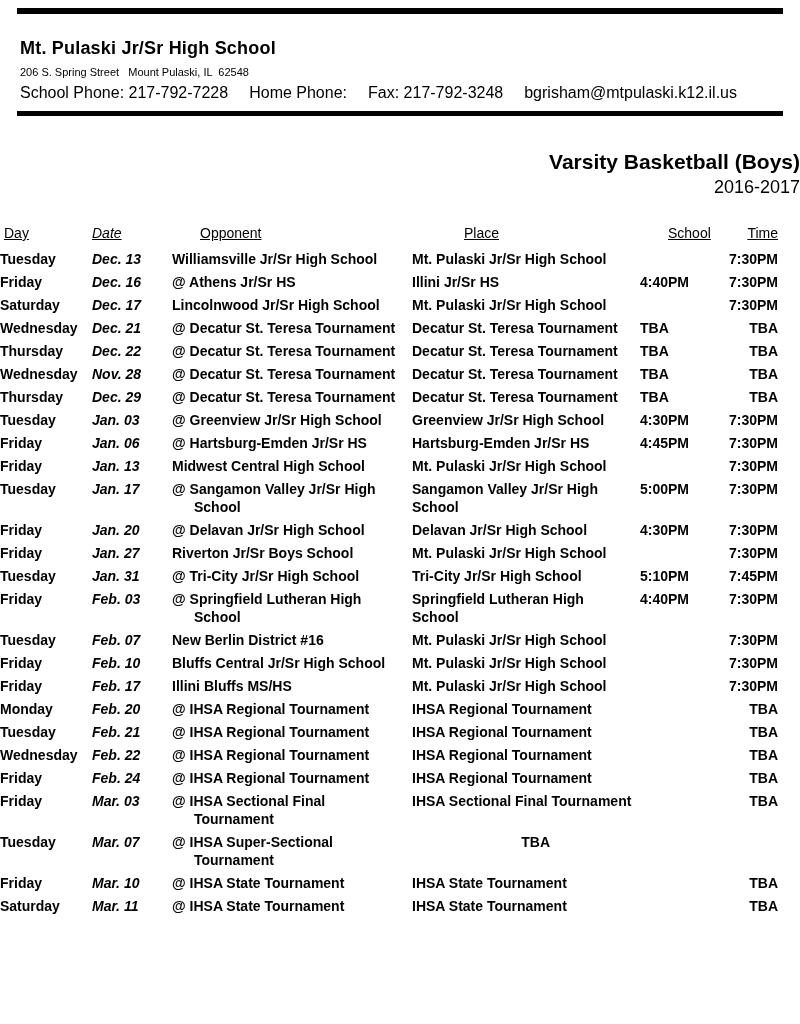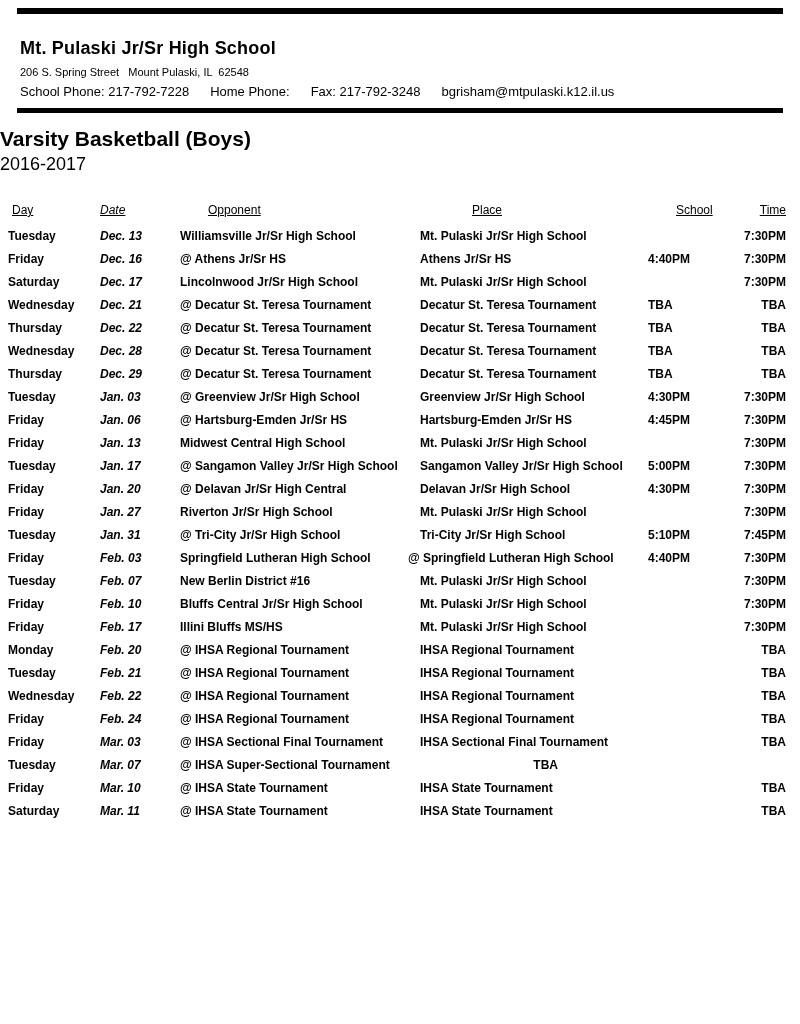--- a/index.html
+++ b/index.html
@@ -30,34 +30,33 @@
     letter-spacing: 0.2px;
   }
   .school-address {
     margin-top: 7px;
     font-size: 11px;
     white-space: pre-wrap;
   }
   .school-contact {
     margin-top: 6px;
     margin-bottom: 9px;
-    font-size: 13px;
+    font-size: 16px;
     display: flex;
     gap: 21px;
     white-space: pre-wrap;
   }
 
-  .title-block { text-align: left; margin-top: 14px; }
+  .title-block { text-align: right; margin-top: 34px; }
   .doc-title { font-size: 21px; font-weight: bold; }
   .season { font-size: 18px; margin-top: 3px; }
 
   .table {
     margin-top: 26px;
-    margin-left: 8px;
-    font-size: 12px;
+    font-size: 14px;
   }
   .thead { display: flex; margin-bottom: 8px; }
   .th {
     text-decoration: underline;
     flex: 0 0 auto;
     line-height: 18px;
   }
   .tr {
     display: flex;
     font-weight: bold;
@@ -125,21 +124,21 @@
           <div class="td col-date">Dec. 13</div>
           <div class="td col-opponent">Williamsville Jr/Sr High School</div>
           <div class="td col-place">Mt. Pulaski Jr/Sr High School</div>
           <div class="td col-depart"></div>
           <div class="td col-time">7:30PM</div>
         </div>
         <div class="tr">
           <div class="td col-day">Friday</div>
           <div class="td col-date">Dec. 16</div>
           <div class="td col-opponent">@ Athens Jr/Sr HS</div>
-          <div class="td col-place">Athens Jr/Sr HS</div>
+          <div class="td col-place">Illini Jr/Sr HS</div>
           <div class="td col-depart">4:40PM</div>
           <div class="td col-time">7:30PM</div>
         </div>
         <div class="tr">
           <div class="td col-day">Saturday</div>
           <div class="td col-date">Dec. 17</div>
           <div class="td col-opponent">Lincolnwood Jr/Sr High School</div>
           <div class="td col-place">Mt. Pulaski Jr/Sr High School</div>
           <div class="td col-depart"></div>
           <div class="td col-time">7:30PM</div>
@@ -155,21 +154,21 @@
         <div class="tr">
           <div class="td col-day">Thursday</div>
           <div class="td col-date">Dec. 22</div>
           <div class="td col-opponent">@ Decatur St. Teresa Tournament</div>
           <div class="td col-place">Decatur St. Teresa Tournament</div>
           <div class="td col-depart">TBA</div>
           <div class="td col-time">TBA</div>
         </div>
         <div class="tr">
           <div class="td col-day">Wednesday</div>
-          <div class="td col-date">Dec. 28</div>
+          <div class="td col-date">Nov. 28</div>
           <div class="td col-opponent">@ Decatur St. Teresa Tournament</div>
           <div class="td col-place">Decatur St. Teresa Tournament</div>
           <div class="td col-depart">TBA</div>
           <div class="td col-time">TBA</div>
         </div>
         <div class="tr">
           <div class="td col-day">Thursday</div>
           <div class="td col-date">Dec. 29</div>
           <div class="td col-opponent">@ Decatur St. Teresa Tournament</div>
           <div class="td col-place">Decatur St. Teresa Tournament</div>
@@ -204,46 +203,46 @@
           <div class="td col-day">Tuesday</div>
           <div class="td col-date">Jan. 17</div>
           <div class="td col-opponent">@ Sangamon Valley Jr/Sr High School</div>
           <div class="td col-place">Sangamon Valley Jr/Sr High School</div>
           <div class="td col-depart">5:00PM</div>
           <div class="td col-time">7:30PM</div>
         </div>
         <div class="tr">
           <div class="td col-day">Friday</div>
           <div class="td col-date">Jan. 20</div>
-          <div class="td col-opponent">@ Delavan Jr/Sr High Central</div>
+          <div class="td col-opponent">@ Delavan Jr/Sr High School</div>
           <div class="td col-place">Delavan Jr/Sr High School</div>
           <div class="td col-depart">4:30PM</div>
           <div class="td col-time">7:30PM</div>
         </div>
         <div class="tr">
           <div class="td col-day">Friday</div>
           <div class="td col-date">Jan. 27</div>
-          <div class="td col-opponent">Riverton Jr/Sr High School</div>
+          <div class="td col-opponent">Riverton Jr/Sr Boys School</div>
           <div class="td col-place">Mt. Pulaski Jr/Sr High School</div>
           <div class="td col-depart"></div>
           <div class="td col-time">7:30PM</div>
         </div>
         <div class="tr">
           <div class="td col-day">Tuesday</div>
           <div class="td col-date">Jan. 31</div>
           <div class="td col-opponent">@ Tri-City Jr/Sr High School</div>
           <div class="td col-place">Tri-City Jr/Sr High School</div>
           <div class="td col-depart">5:10PM</div>
           <div class="td col-time">7:45PM</div>
         </div>
         <div class="tr">
           <div class="td col-day">Friday</div>
           <div class="td col-date">Feb. 03</div>
+          <div class="td col-opponent">@ Springfield Lutheran High School</div>
           <div class="td col-place">Springfield Lutheran High School</div>
-          <div class="td col-opponent">@ Springfield Lutheran High School</div>
           <div class="td col-depart">4:40PM</div>
           <div class="td col-time">7:30PM</div>
         </div>
         <div class="tr">
           <div class="td col-day">Tuesday</div>
           <div class="td col-date">Feb. 07</div>
           <div class="td col-opponent">New Berlin District #16</div>
           <div class="td col-place">Mt. Pulaski Jr/Sr High School</div>
           <div class="td col-depart"></div>
           <div class="td col-time">7:30PM</div>

